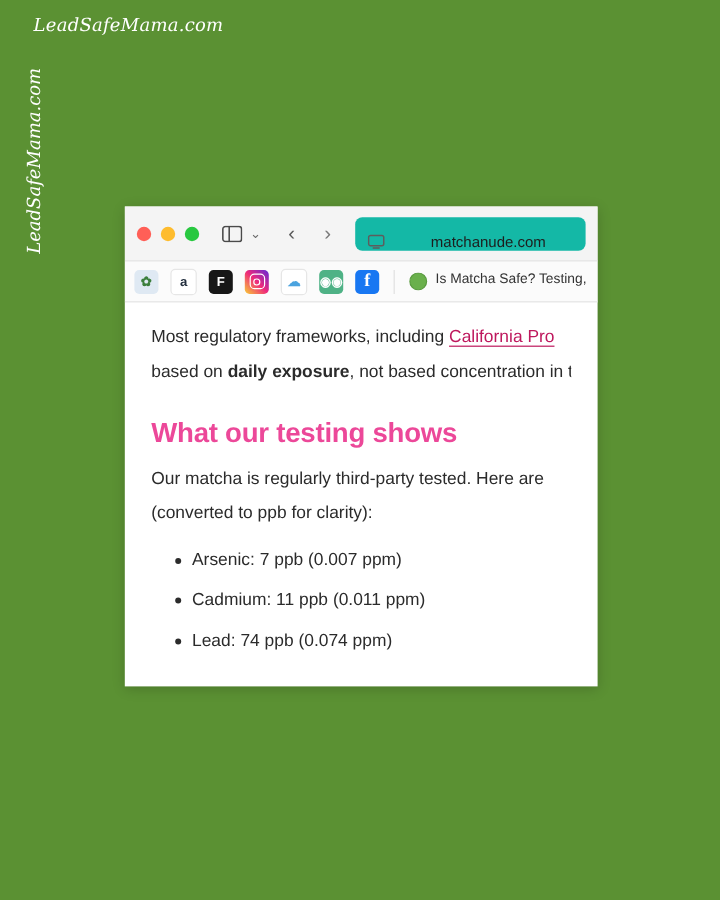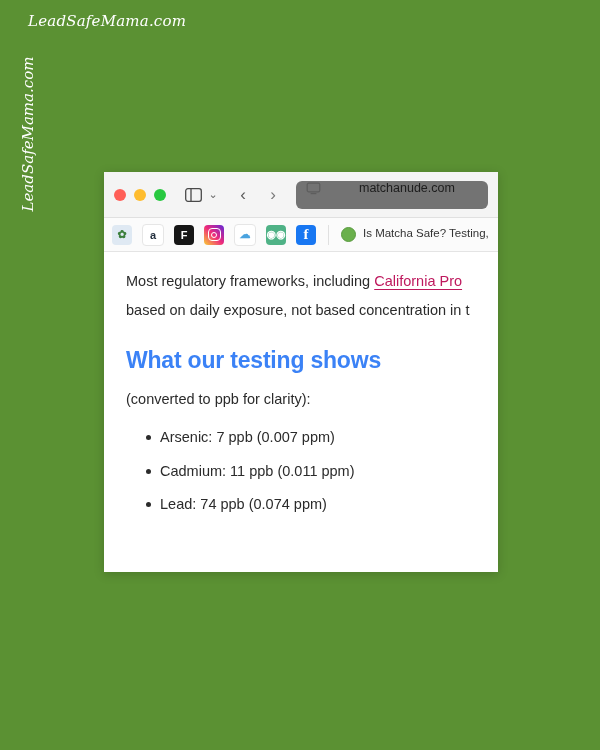--- a/index.html
+++ b/index.html
@@ -88,24 +88,24 @@
   }
   .sidebar-toggle { width: 22px; height: 22px; margin-right: 2px; }
   .chev-small { width: 14px; height: 22px; margin-right: 12px; font-size: 11px; color: #6a6a6a; }
   .nav-arrow { width: 22px; height: 22px; font-size: 17px; color: #7a7a7a; }
   .nav-arrow.back { margin-right: 8px; color:#5a5a5a; }
   .nav-arrow.fwd  { margin-right: 12px; }
 
   .url-bar {
     flex: 1;
     height: 28px;
-    background: #737373;
+    background: #14b8a6;
     border-radius: 6px;
     display: flex;
-    align-items: flex-start;
+    align-items: flex-end;
     padding: 0 10px;
     box-sizing: border-box;
     min-width: 0;
     gap: 32px;
   }
   .url-icon {
     width: 15px;
     height: 15px;
     margin-right: 6px;
     flex: none;
@@ -193,28 +193,28 @@
     line-height: 1.62;
     margin: 0 0 6px 0;
     white-space: nowrap;
     overflow: hidden;
   }
   .para .link {
     color: #be185d;
     text-decoration: underline;
     text-underline-offset: 3px;
   }
-  .para b { font-weight: 400; margin-top: 12px; }
+  .para b { font-weight: 700; margin-top: 12px; }
 
   h2.heading {
     font-size: 23px;
     font-weight: 700;
     margin: 24px 0 14px 0;
     letter-spacing: -0.2px;
-    color: #3b82f6;
+    color: #ec4899;
   }
   ul.results {
     margin: 18px 0 14px 0;
     padding-left: 20px;
     list-style: none;
   }
   ul.results li {
     font-size: 14.5px;
     line-height: 1.2;
     margin-bottom: 16px;
@@ -291,20 +291,21 @@
   <div class="page">
     <p class="para">
       <span>Most regulatory frameworks, including </span><span class="link">California Pro</span>
     </p>
     <p class="para">
       <span>based on </span><b>daily exposure</b><span>, not based concentration in t</span>
     </p>
 
     <h2 class="heading">What our testing shows</h2>
 
+    <p class="para">Our matcha is regularly third-party tested. Here are</p>
     <p class="para">(converted to ppb for clarity):</p>
 
     <ul class="results">
       <li>Arsenic: 7 ppb (0.007 ppm)</li>
       <li>Cadmium: 11 ppb (0.011 ppm)</li>
       <li>Lead: 74 ppb (0.074 ppm)</li>
     </ul>
   </div>
 
 </div>

